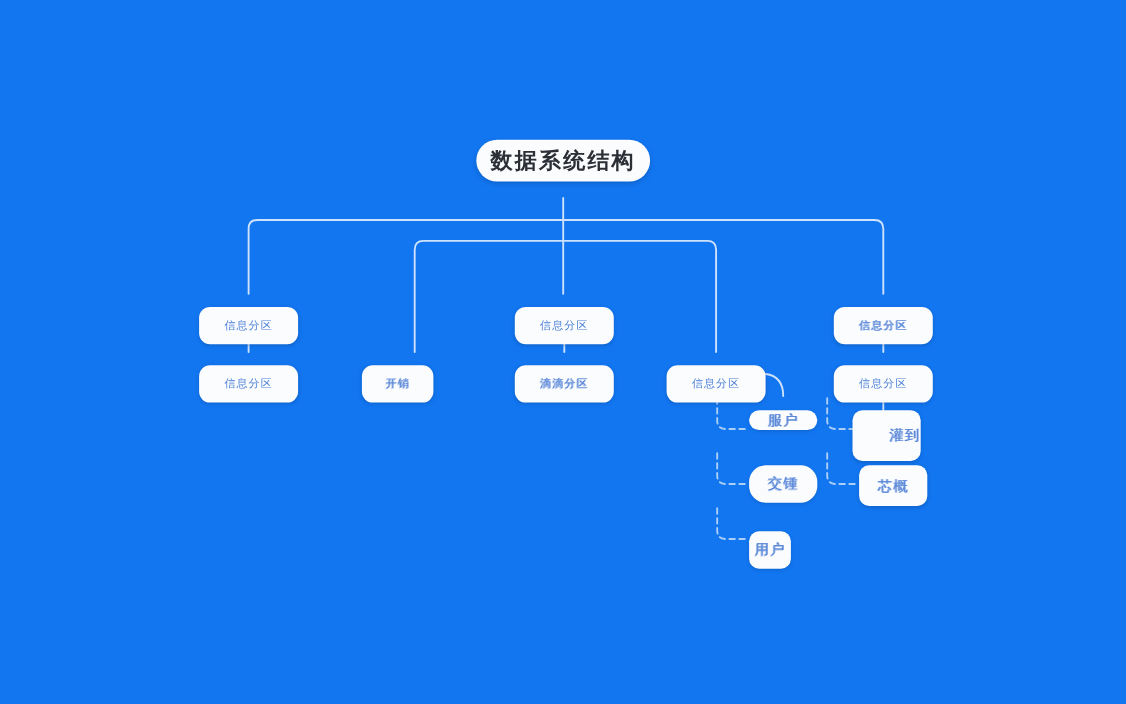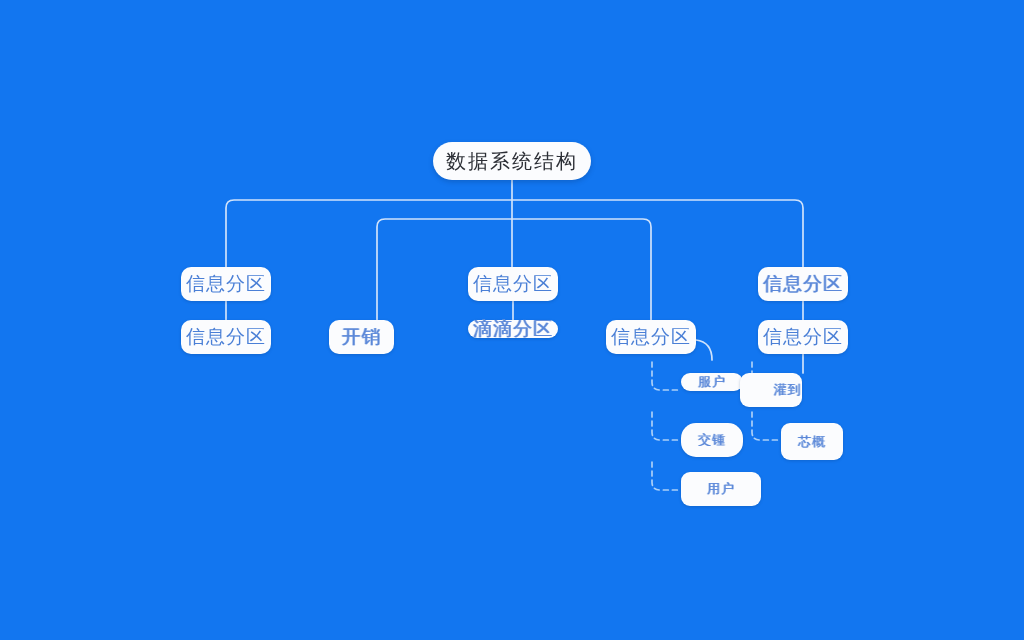--- a/index.html
+++ b/index.html
@@ -41,22 +41,23 @@
     box-shadow: 0 1px 3px rgba(8, 50, 110, 0.25);
   }
   .node.root {
     border-radius: 20px;
     color: #2c2f36;
     font-size: 20px;
     letter-spacing: 2px;
     box-shadow: 0 2px 5px rgba(8, 50, 110, 0.28);
   }
   .node.lvl1 {
-    font-size: 19px;
+    font-size: 10px;
     color: #4a7fd6;
+    margin-top: 12px;
   }
   .node.lvl2 {
     font-size: 13px;
     color: #4a7fd6;
     border-radius: 9px;
   }
   .node.blurry {
     color: #5b87d8;
     text-shadow: 0.7px 0 0 rgba(120, 160, 225, 0.85), -0.7px 0.4px 0 rgba(150, 180, 230, 0.7);
   }
@@ -86,61 +87,61 @@
 
     <g fill="none" stroke="#bcd9f8" stroke-width="1.7" stroke-linecap="round" stroke-dasharray="5 4" opacity="0.9">
       <path d="M652,362 L652,382 Q652,390 660,390 L681,390"></path>
       <path d="M652,412 L652,432 Q652,440 660,440 L681,440"></path>
       <path d="M652,462 L652,482 Q652,490 660,490 L681,490"></path>
       <path d="M752,362 L752,382 Q752,390 760,390 L781,390"></path>
       <path d="M752,412 L752,432 Q752,440 760,440 L781,440"></path>
     </g>
   </svg>
 
-  <div class="node root" style="left:433px; top:142px; width:158px; height:38px;">
+  <div class="node root" style="left:433px; top:127px; width:158px; height:38px;font-weight:bold;">
     <span>数据系统结构</span>
   </div>
 
   <div class="node lvl1" style="left:181px; top:267px; width:90px; height:34px;">
     <span>信息分区</span>
   </div>
   <div class="node lvl1" style="left:181px; top:320px; width:90px; height:34px;">
     <span>信息分区</span>
   </div>
 
   <div class="node lvl1 blurry" style="left:329px; top:320px; width:65px; height:34px;text-align:center;">
     <span>开销</span>
   </div>
 
   <div class="node lvl1" style="left:468px; top:267px; width:90px; height:34px;">
     <span>信息分区</span>
   </div>
-  <div class="node lvl1 blurry" style="left:468px; top:320px; width:90px; height:18px;align-items:center;">
+  <div class="node lvl1 blurry" style="left:468px; top:320px; width:90px; height:34px;align-items:center;">
     <span>滴滴分区</span>
   </div>
 
   <div class="node lvl1" style="left:606px; top:320px; width:90px; height:34px;">
     <span>信息分区</span>
   </div>
   <div class="node lvl2 blurry" style="left:681px; top:373px; width:62px; height:18px;">
     <span>服户</span>
   </div>
   <div class="node lvl2 blurry" style="left:681px; top:423px; width:62px; height:34px;border-radius:15px;">
     <span>交锺</span>
   </div>
-  <div class="node lvl2 blurry" style="left:681px; top:472px; width:80px; height:34px;font-family:Liberation Mono, monospace;">
+  <div class="node lvl2 blurry" style="left:681px; top:483px; width:38px; height:34px;font-family:Liberation Mono, monospace;">
     <span>用户</span>
   </div>
 
   <div class="node lvl1 blurry" style="left:758px; top:267px; width:90px; height:34px;">
     <span>信息分区</span>
   </div>
   <div class="node lvl1" style="left:758px; top:320px; width:90px; height:34px;">
     <span>信息分区</span>
   </div>
-  <div class="node lvl2 blurry" style="left:740px; top:373px; width:62px; height:34px;padding-left:33px;">
+  <div class="node lvl2 blurry" style="left:775px; top:373px; width:62px; height:46px;padding-left:33px;">
     <span>灌到</span>
   </div>
   <div class="node lvl2 blurry" style="left:781px; top:423px; width:62px; height:37px;">
     <span>芯概</span>
   </div>
 
 </div>
 
 </body></html>

